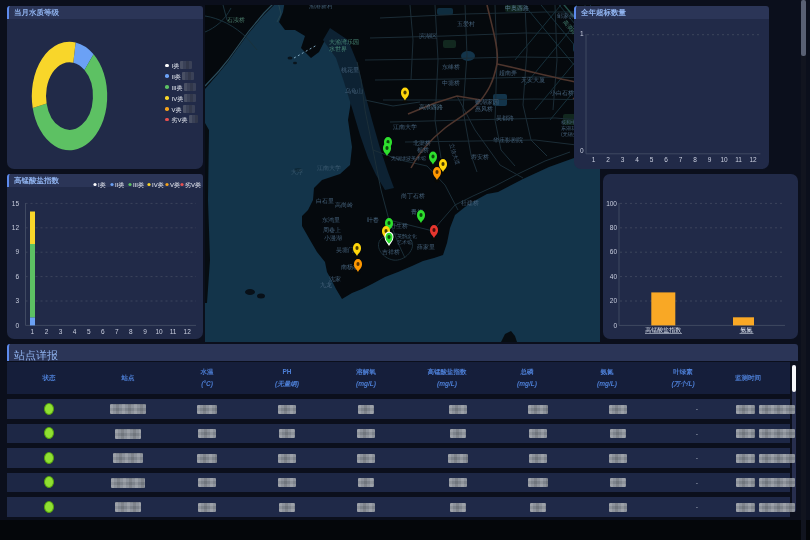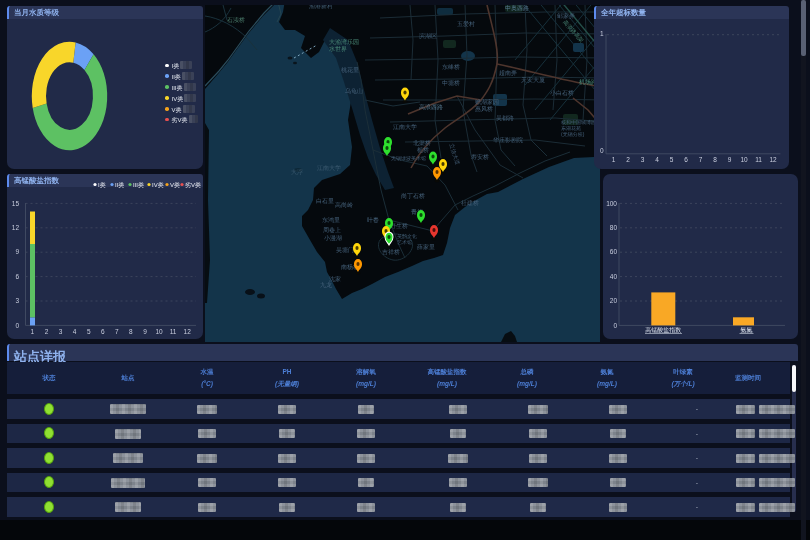--- a/index.html
+++ b/index.html
@@ -310,21 +310,21 @@
       <text x="109.8" y="159.5">7</text>
           <text x="123.9" y="159.5">8</text>
           <text x="138" y="159.5">9</text>
       <text x="152" y="159.5">10</text>
           <text x="166.1" y="159.5">11</text>
           <text x="180.2" y="159.5">12</text>
     </g>
   </svg>
 </div>
 
-<div class="panel" id="p3" style="left:594px;top:6px;width:195px;height:163px;">
+<div class="panel" id="p3" style="left:574px;top:6px;width:195px;height:163px;">
   <div class="ptitle">
         <span>全年超标数量</span>
       </div>
   <svg width="195" height="163" viewBox="0 0 195 163">
     <g font-size="6.5" font-family="Liberation Sans" fill="#c9cede" text-anchor="end">
       <text x="9.5" y="29.6">1</text>
           <text x="9.5" y="147.4">0</text>
     </g>
     <line x1="13" y1="28.7" x2="186" y2="28.7" stroke="#3c445c" stroke-width="1" stroke-dasharray="2,3"></line>
     <g stroke="#3f4961" stroke-width="1">
@@ -375,21 +375,21 @@
       <text x="60.3" y="158">高锰酸盐指数</text>
       <text x="143.5" y="158">氨氮</text>
     </g>
     <line x1="42" y1="159.5" x2="79" y2="159.5" stroke="#cfd6e4" stroke-width="0.6"></line>
     <line x1="136.5" y1="159.5" x2="150.5" y2="159.5" stroke="#cfd6e4" stroke-width="0.6"></line>
   </svg>
 </div>
 
 <div id="tbl" style="position:absolute;left:7px;top:344px;width:791px;">
   <div style="position:relative;height:17px;background:#2b3557;border-left:2px solid #5d8bef;border-radius:3px 3px 0 0;">
-    <span style="position:absolute;left:5px;top:4px;font-size:13px;font-weight:bold;color:#8fb2ee;">站点详报</span>
+    <span style="position:absolute;left:5px;top:4px;font-size:11px;font-weight:normal;color:#8fb2ee;">站点详报</span>
   </div>
   <div id="thead" style="position:relative;height:32px;width:783px;background:#151e3a;margin-top:1px;">
         <div style="position:absolute;left:-3px;top:0;width:90px;height:32px;line-height:32px;text-align:center;font-size:6.5px;font-weight:bold;color:#4d7fd6;">状态</div>
         <div style="position:absolute;left:76px;top:0;width:90px;height:32px;line-height:32px;text-align:center;font-size:6.5px;font-weight:bold;color:#4d7fd6;">站点</div>
         <div style="position:absolute;left:155px;top:4px;width:90px;text-align:center;font-size:6.5px;font-weight:bold;color:#4d7fd6;line-height:11.5px;">水温<br><i>(°C)</i></div>
         <div style="position:absolute;left:235px;top:4px;width:90px;text-align:center;font-size:6.5px;font-weight:bold;color:#4d7fd6;line-height:11.5px;">PH<br><i>(无量纲)</i></div>
         <div style="position:absolute;left:314px;top:4px;width:90px;text-align:center;font-size:6.5px;font-weight:bold;color:#4d7fd6;line-height:11.5px;">溶解氧<br><i>(mg/L)</i></div>
         <div style="position:absolute;left:395px;top:4px;width:90px;text-align:center;font-size:6.5px;font-weight:bold;color:#4d7fd6;line-height:11.5px;">高锰酸盐指数<br><i>(mg/L)</i></div>
         <div style="position:absolute;left:475px;top:4px;width:90px;text-align:center;font-size:6.5px;font-weight:bold;color:#4d7fd6;line-height:11.5px;">总磷<br><i>(mg/L)</i></div>
         <div style="position:absolute;left:555px;top:4px;width:90px;text-align:center;font-size:6.5px;font-weight:bold;color:#4d7fd6;line-height:11.5px;">氨氮<br><i>(mg/L)</i></div>

